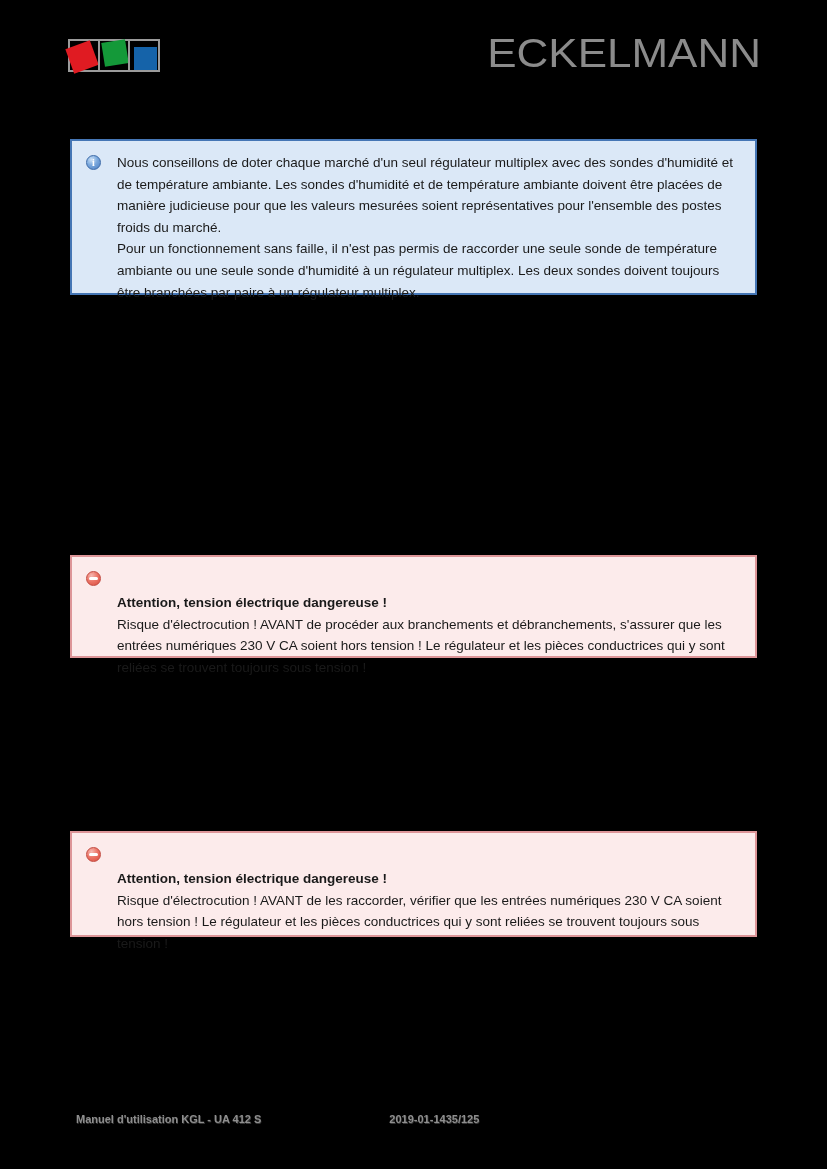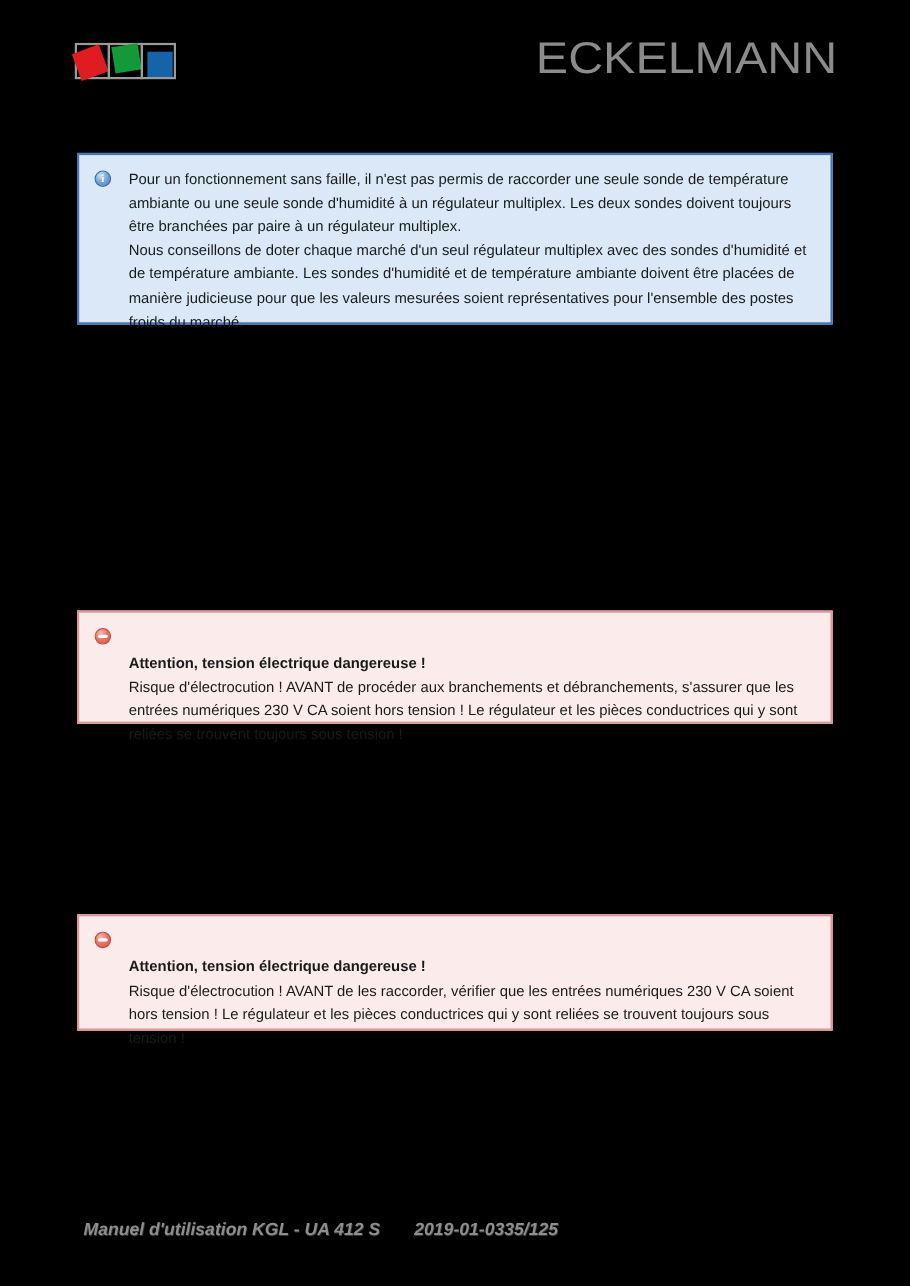--- a/index.html
+++ b/index.html
@@ -72,25 +72,24 @@
     background: #ffffff; border-radius: 2px;
   }
 
   .warn-title { font-weight: 700; margin-top: 24px; }
   .b { font-weight: 400; }
 
   
   .footer {
     position: absolute; left: 76px; right: 68px; top: 1110px;
     display: grid; grid-template-columns: 1fr auto 1fr;
-    font-size: 16px; line-height: 18px;
+    font-size: 11px; line-height: 18px;
     color: #8e8e8e;
     font-weight: 700;
     text-shadow: 0.6px 0.6px 0 rgba(120,120,120,0.45);
-    font-style: italic;
   }
   .footer .f-left   { text-align: left; }
   .footer .f-center { text-align: center; }
   .footer .f-right  { text-align: left; }
 </style>
 </head>
 <body style="background: rgb(0, 0, 0);">
 
 <div class="logo-strip">
   <span class="logo-cell">
@@ -101,37 +100,37 @@
   </span>
   <span class="logo-cell">
     <span class="logo-square blue" style="background: rgb(21, 99, 169);"></span>
   </span>
 </div>
 
 <div class="wordmark">ECKELMANN</div>
 
 <div class="note-box info-box" style="border-color: rgb(69, 118, 181); background: rgb(219, 232, 247);">
   <span class="box-icon icon-circle icon-info">i</span>
+  <div>Nous conseillons de doter chaque marché d'un seul régulateur multiplex avec des sondes d'humidité et de température ambiante. Les sondes d'humidité et de température ambiante doivent être placées de manière judicieuse pour que les valeurs mesurées soient représentatives pour l'ensemble des postes froids du marché.</div>
   <div>Pour un fonctionnement sans faille, il n'est pas permis de raccorder une seule sonde de température ambiante ou une seule sonde d'humidité à un régulateur multiplex. Les deux sondes doivent toujours être branchées par paire à un régulateur multiplex.</div>
-  <div>Nous conseillons de doter chaque marché d'un seul régulateur multiplex avec des sondes d'humidité et de température ambiante. Les sondes d'humidité et de température ambiante doivent être placées de manière judicieuse pour que les valeurs mesurées soient représentatives pour l'ensemble des postes froids du marché.</div>
 </div>
 
 <div class="note-box warn-1" style="border-color: rgb(221, 149, 152); background: rgb(252, 235, 235);">
   <span class="box-icon icon-circle icon-prohibit">
     <span class="prohibit-bar"></span>
   </span>
   <div class="warn-title">Attention, tension électrique dangereuse !</div>
   <div><span class="b">Risque d'électrocution ! AVANT</span><span> de procéder aux branchements et débranchements, s'assurer que les entrées numériques 230 V CA soient </span><span class="b">hors tension</span><span> ! Le régulateur et les pièces conductrices qui y sont reliées se trouvent toujours sous tension !</span></div>
 </div>
 
 <div class="note-box warn-2" style="border-color: rgb(221, 149, 152); background: rgb(252, 235, 235);">
   <span class="box-icon icon-circle icon-prohibit">
     <span class="prohibit-bar"></span>
   </span>
   <div class="warn-title">Attention, tension électrique dangereuse !</div>
   <div><span class="b">Risque d'électrocution ! AVANT</span><span> de les raccorder, vérifier que les entrées numériques 230 V CA soient </span><span class="b">hors tension</span><span> ! Le régulateur et les pièces conductrices qui y sont reliées se trouvent toujours sous tension !</span></div>
 </div>
 
 <div class="footer">
   <span class="f-left">Manuel d'utilisation KGL - UA 412 S</span>
-  <span class="f-center">2019-01-03</span>
+  <span class="f-center">2019-01-14</span>
   <span class="f-right">35/125</span>
 </div>
 
 </body></html>

